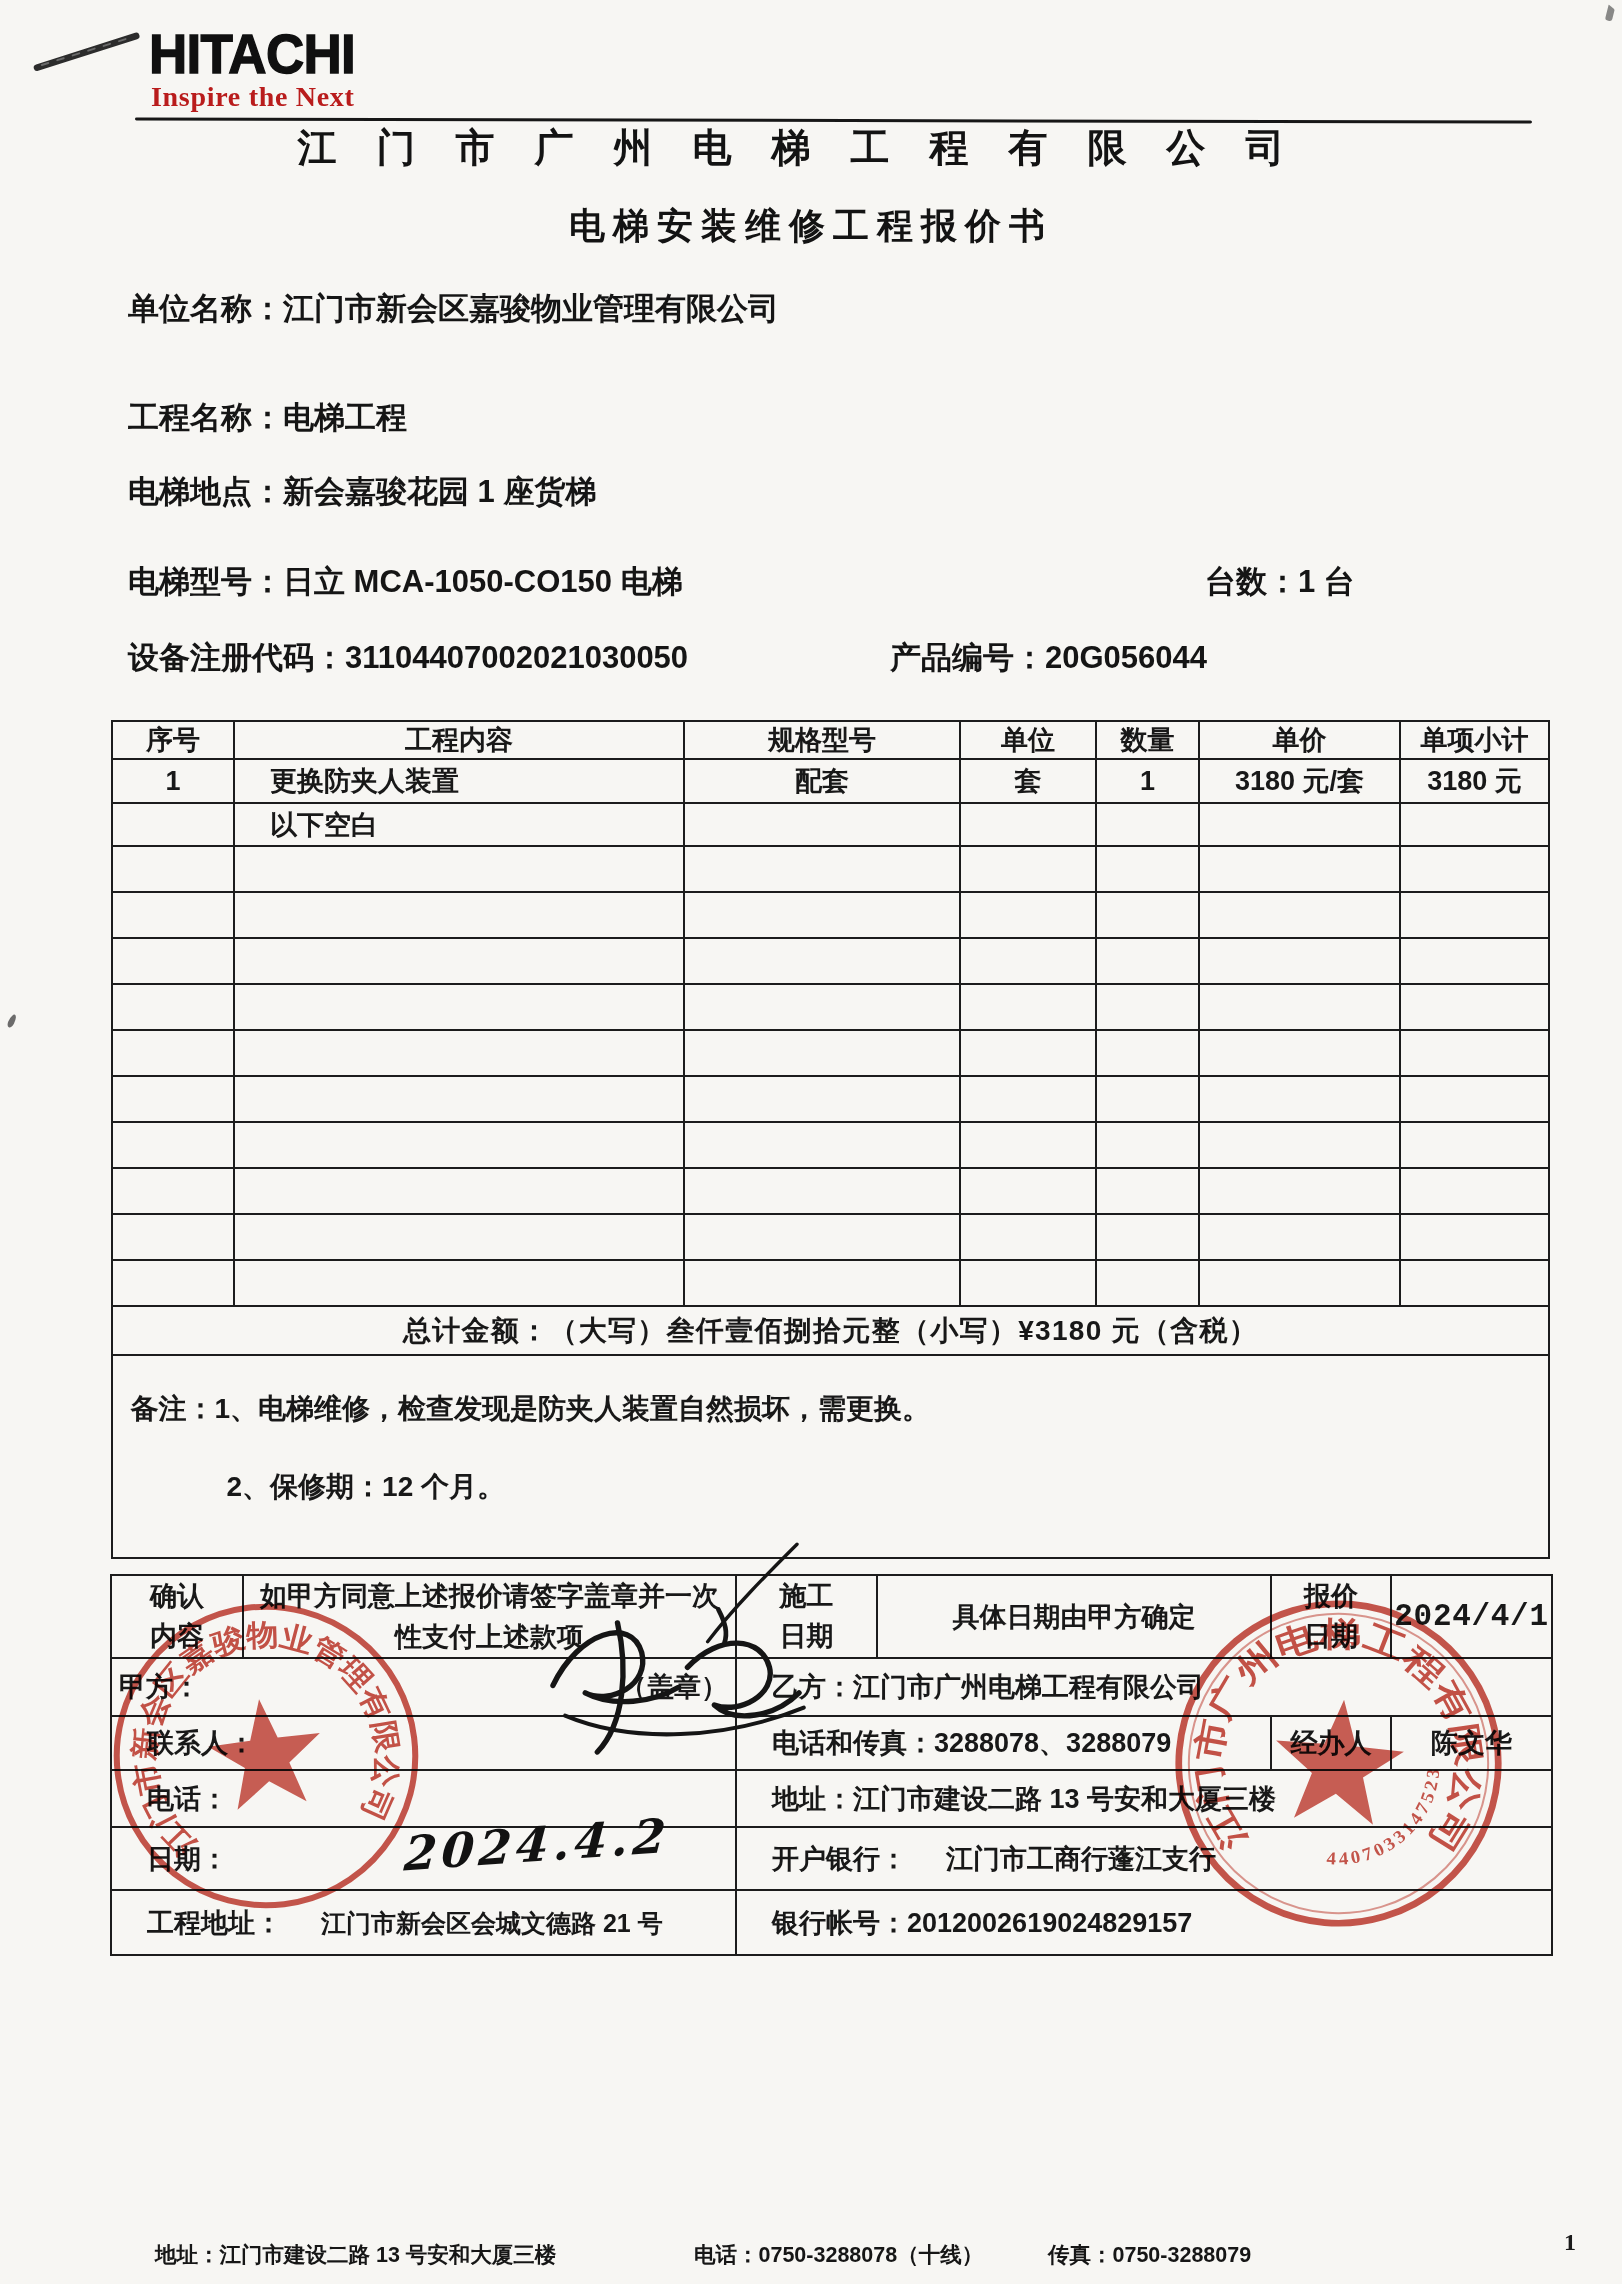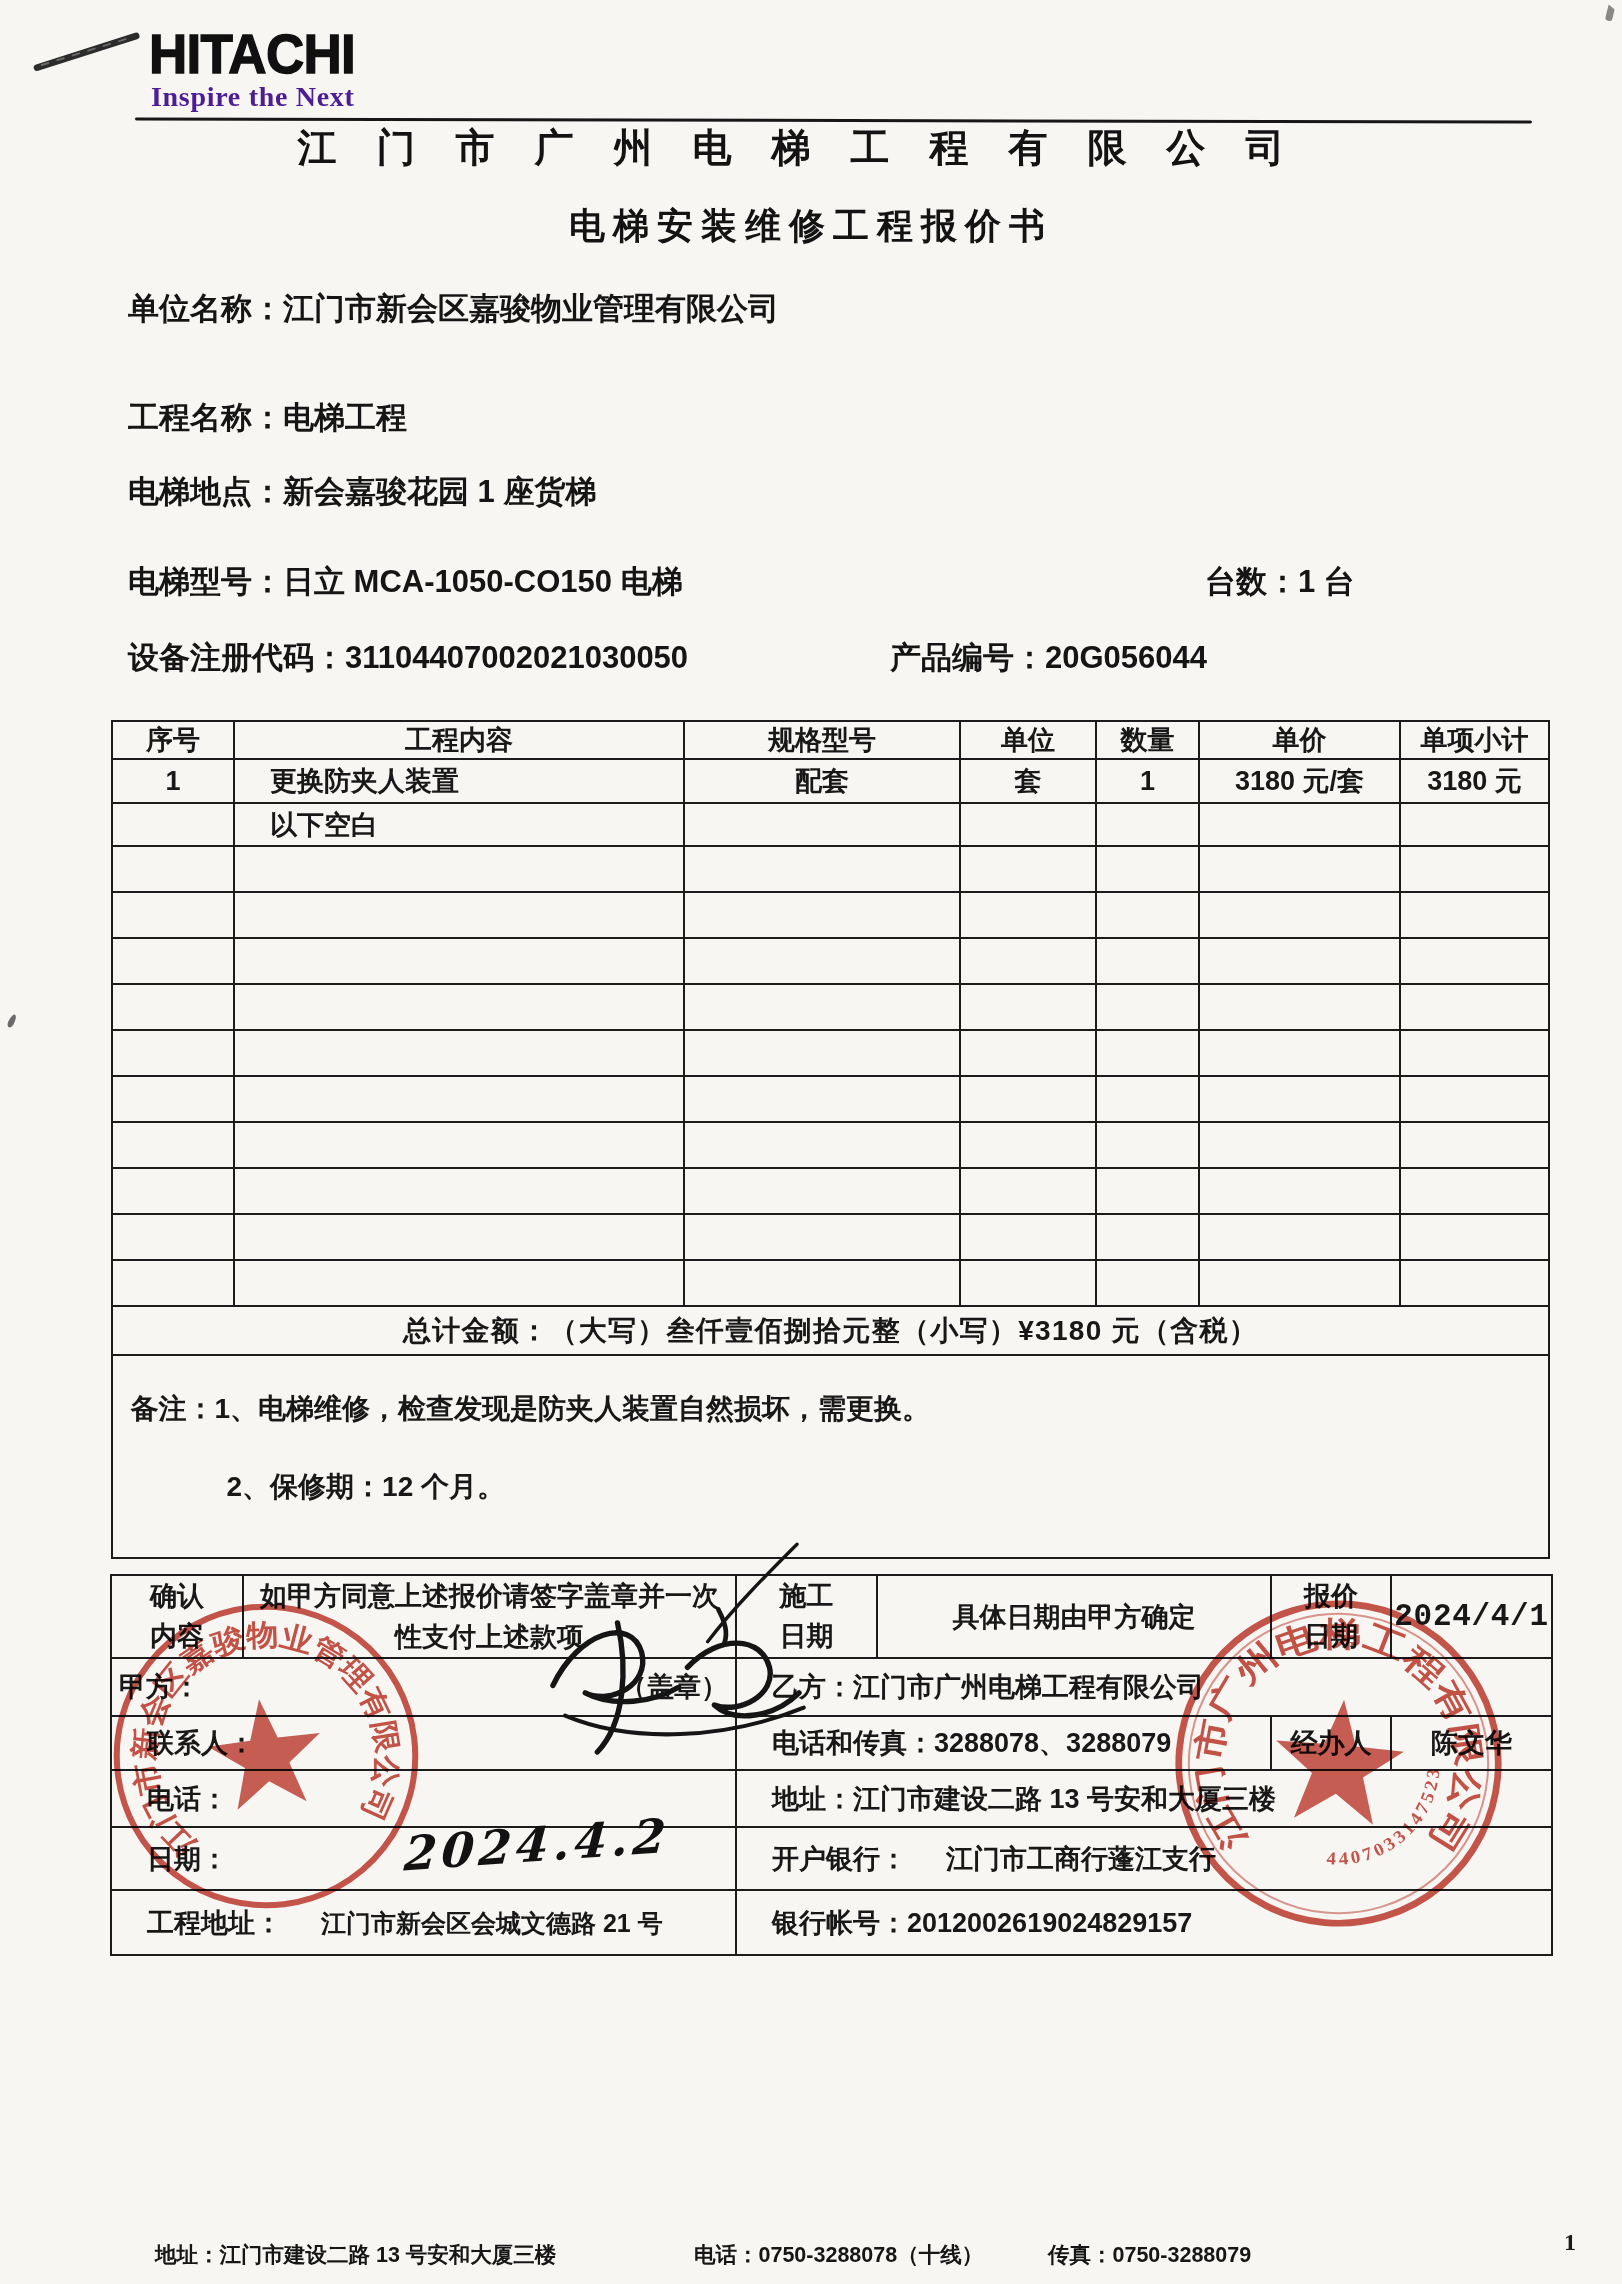--- a/index.html
+++ b/index.html
@@ -16,21 +16,21 @@
     font-weight:700;overflow:hidden;border-radius:29px;
   }
   
   .brand{
     position:absolute;left:149px;top:27px;font-size:53px;line-height:1;
     letter-spacing:-0.7px;color:#101010;transform:scaleY(1.04);
     -webkit-text-stroke:1.3px #101010;
   }
   .slogan{
     position:absolute;left:151px;top:83px;font-size:28px;line-height:1;
-    font-family:"Liberation Serif","DejaVu Serif",serif;color:#4c1d95;letter-spacing:0.7px;
+    font-family:"Liberation Serif","DejaVu Serif",serif;color:#b91c1c;letter-spacing:0.7px;
   }
   .logo-underline{
     position:absolute;left:135px;top:119px;width:1397px;height:3.4px;
     background:#171717;transform:rotate(0.12deg);border-radius:2px;
   }
   .company-title{
     position:absolute;left:0;top:127px;width:1622px;text-align:center;
     font-size:39px;letter-spacing:40px;line-height:1.1;color:#131313;
   }
   .doc-title{

